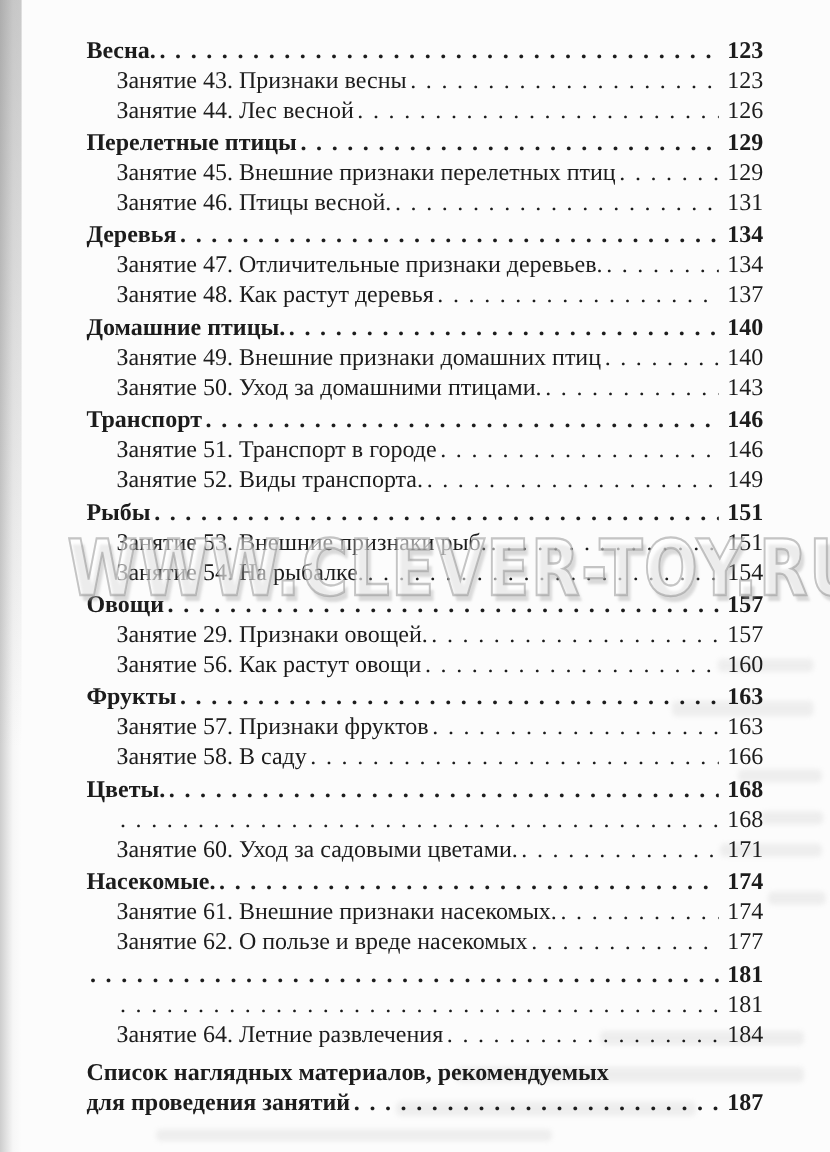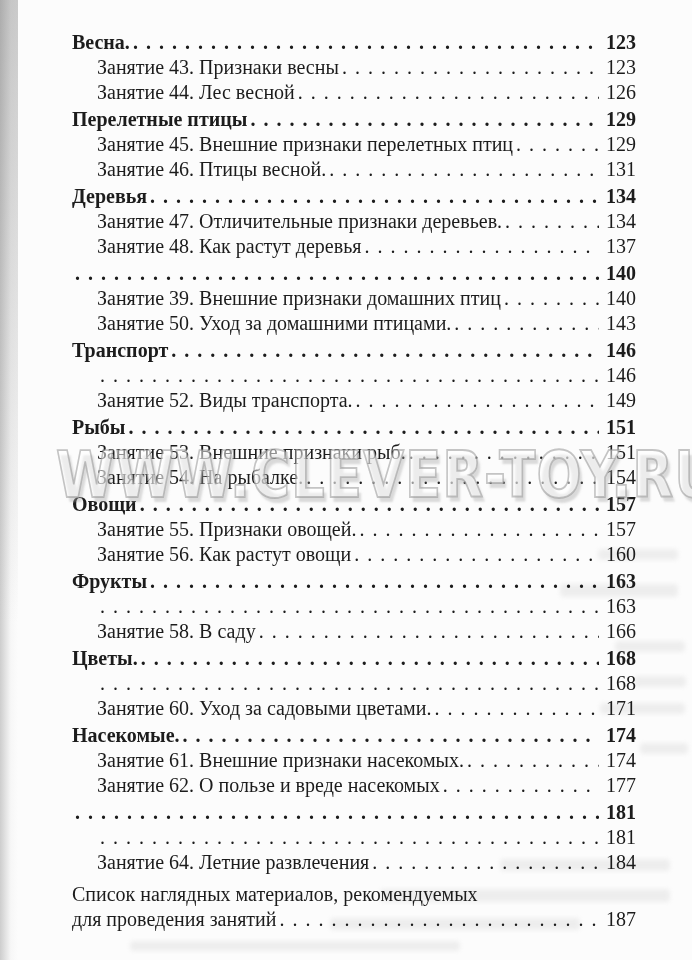--- a/index.html
+++ b/index.html
@@ -46,21 +46,21 @@
   }
   .row {
     display: flex;
     align-items: baseline;
     font-size: 20px;
     line-height: 25px;
     white-space: nowrap;
   }
   .row.section { font-weight: bold; margin-top: 2px; }
   .row.item { padding-left: 25px; align-items: center; }
-  .row.final { font-weight: normal; }
+  .row.final { font-weight: bold; }
   .row.final-first { margin-top: 7px; }
   .label { flex: 0 0 auto; }
   .dots {
     flex: 1 1 auto;
     overflow: hidden;
     white-space: nowrap;
     margin: 0 3px 0 3px;
     letter-spacing: 1.5px;
   }
   .pg {
@@ -135,39 +135,41 @@
         <span class="label">Занятие 47. Отличительные признаки деревьев.</span>
         <span class="dots">. . . . . . . . . . . . . . . . . . . . . . . . . . . . . . . . . . . . . . . . . . . . . . . . . . . . . . . . . . . . . . . . . . . . . . . . . . . . . . . . . . . . . . . . . . . . . . . . . . . . . . . . . . . . . . . . . . . . . . . . . . . . . . . . . . . . . . . . . . . . </span>
         <span class="pg">134</span>
       </div>
       <div class="row item">
         <span class="label">Занятие 48. Как растут деревья</span>
         <span class="dots">. . . . . . . . . . . . . . . . . . . . . . . . . . . . . . . . . . . . . . . . . . . . . . . . . . . . . . . . . . . . . . . . . . . . . . . . . . . . . . . . . . . . . . . . . . . . . . . . . . . . . . . . . . . . . . . . . . . . . . . . . . . . . . . . . . . . . . . . . . . . </span>
         <span class="pg">137</span>
       </div>
       <div class="row section">
+        <span class="label">Домашние птицы.</span>
         <span class="dots">. . . . . . . . . . . . . . . . . . . . . . . . . . . . . . . . . . . . . . . . . . . . . . . . . . . . . . . . . . . . . . . . . . . . . . . . . . . . . . . . . . . . . . . . . . . . . . . . . . . . . . . . . . . . . . . . . . . . . . . . . . . . . . . . . . . . . . . . . . . . </span>
         <span class="pg">140</span>
       </div>
       <div class="row item">
-        <span class="label">Занятие 39. Внешние признаки домашних птиц</span>
+        <span class="label">Занятие 49. Внешние признаки домашних птиц</span>
         <span class="dots">. . . . . . . . . . . . . . . . . . . . . . . . . . . . . . . . . . . . . . . . . . . . . . . . . . . . . . . . . . . . . . . . . . . . . . . . . . . . . . . . . . . . . . . . . . . . . . . . . . . . . . . . . . . . . . . . . . . . . . . . . . . . . . . . . . . . . . . . . . . . </span>
         <span class="pg">140</span>
       </div>
       <div class="row item">
         <span class="label">Занятие 50. Уход за домашними птицами.</span>
         <span class="dots">. . . . . . . . . . . . . . . . . . . . . . . . . . . . . . . . . . . . . . . . . . . . . . . . . . . . . . . . . . . . . . . . . . . . . . . . . . . . . . . . . . . . . . . . . . . . . . . . . . . . . . . . . . . . . . . . . . . . . . . . . . . . . . . . . . . . . . . . . . . . </span>
         <span class="pg">143</span>
       </div>
       <div class="row section">
         <span class="label">Транспорт</span>
         <span class="dots">. . . . . . . . . . . . . . . . . . . . . . . . . . . . . . . . . . . . . . . . . . . . . . . . . . . . . . . . . . . . . . . . . . . . . . . . . . . . . . . . . . . . . . . . . . . . . . . . . . . . . . . . . . . . . . . . . . . . . . . . . . . . . . . . . . . . . . . . . . . . </span>
         <span class="pg">146</span>
       </div>
       <div class="row item">
+        <span class="label">Занятие 51. Транспорт в городе</span>
         <span class="dots">. . . . . . . . . . . . . . . . . . . . . . . . . . . . . . . . . . . . . . . . . . . . . . . . . . . . . . . . . . . . . . . . . . . . . . . . . . . . . . . . . . . . . . . . . . . . . . . . . . . . . . . . . . . . . . . . . . . . . . . . . . . . . . . . . . . . . . . . . . . . </span>
         <span class="pg">146</span>
       </div>
       <div class="row item">
         <span class="label">Занятие 52. Виды транспорта.</span>
         <span class="dots">. . . . . . . . . . . . . . . . . . . . . . . . . . . . . . . . . . . . . . . . . . . . . . . . . . . . . . . . . . . . . . . . . . . . . . . . . . . . . . . . . . . . . . . . . . . . . . . . . . . . . . . . . . . . . . . . . . . . . . . . . . . . . . . . . . . . . . . . . . . . </span>
         <span class="pg">149</span>
       </div>
       <div class="row section">
         <span class="label">Рыбы</span>
@@ -183,35 +185,36 @@
         <span class="label">Занятие 54. На рыбалке.</span>
         <span class="dots">. . . . . . . . . . . . . . . . . . . . . . . . . . . . . . . . . . . . . . . . . . . . . . . . . . . . . . . . . . . . . . . . . . . . . . . . . . . . . . . . . . . . . . . . . . . . . . . . . . . . . . . . . . . . . . . . . . . . . . . . . . . . . . . . . . . . . . . . . . . . </span>
         <span class="pg">154</span>
       </div>
       <div class="row section">
         <span class="label">Овощи</span>
         <span class="dots">. . . . . . . . . . . . . . . . . . . . . . . . . . . . . . . . . . . . . . . . . . . . . . . . . . . . . . . . . . . . . . . . . . . . . . . . . . . . . . . . . . . . . . . . . . . . . . . . . . . . . . . . . . . . . . . . . . . . . . . . . . . . . . . . . . . . . . . . . . . . </span>
         <span class="pg">157</span>
       </div>
       <div class="row item">
-        <span class="label">Занятие 55. Признаки овощей.</span>
+        <span class="label">Занятие 29. Признаки овощей.</span>
         <span class="dots">. . . . . . . . . . . . . . . . . . . . . . . . . . . . . . . . . . . . . . . . . . . . . . . . . . . . . . . . . . . . . . . . . . . . . . . . . . . . . . . . . . . . . . . . . . . . . . . . . . . . . . . . . . . . . . . . . . . . . . . . . . . . . . . . . . . . . . . . . . . . </span>
         <span class="pg">157</span>
       </div>
       <div class="row item">
         <span class="label">Занятие 56. Как растут овощи</span>
         <span class="dots">. . . . . . . . . . . . . . . . . . . . . . . . . . . . . . . . . . . . . . . . . . . . . . . . . . . . . . . . . . . . . . . . . . . . . . . . . . . . . . . . . . . . . . . . . . . . . . . . . . . . . . . . . . . . . . . . . . . . . . . . . . . . . . . . . . . . . . . . . . . . </span>
         <span class="pg">160</span>
       </div>
       <div class="row section">
         <span class="label">Фрукты</span>
         <span class="dots">. . . . . . . . . . . . . . . . . . . . . . . . . . . . . . . . . . . . . . . . . . . . . . . . . . . . . . . . . . . . . . . . . . . . . . . . . . . . . . . . . . . . . . . . . . . . . . . . . . . . . . . . . . . . . . . . . . . . . . . . . . . . . . . . . . . . . . . . . . . . </span>
         <span class="pg">163</span>
       </div>
       <div class="row item">
+        <span class="label">Занятие 57. Признаки фруктов</span>
         <span class="dots">. . . . . . . . . . . . . . . . . . . . . . . . . . . . . . . . . . . . . . . . . . . . . . . . . . . . . . . . . . . . . . . . . . . . . . . . . . . . . . . . . . . . . . . . . . . . . . . . . . . . . . . . . . . . . . . . . . . . . . . . . . . . . . . . . . . . . . . . . . . . </span>
         <span class="pg">163</span>
       </div>
       <div class="row item">
         <span class="label">Занятие 58. В саду</span>
         <span class="dots">. . . . . . . . . . . . . . . . . . . . . . . . . . . . . . . . . . . . . . . . . . . . . . . . . . . . . . . . . . . . . . . . . . . . . . . . . . . . . . . . . . . . . . . . . . . . . . . . . . . . . . . . . . . . . . . . . . . . . . . . . . . . . . . . . . . . . . . . . . . . </span>
         <span class="pg">166</span>
       </div>
       <div class="row section">
         <span class="label">Цветы.</span>

